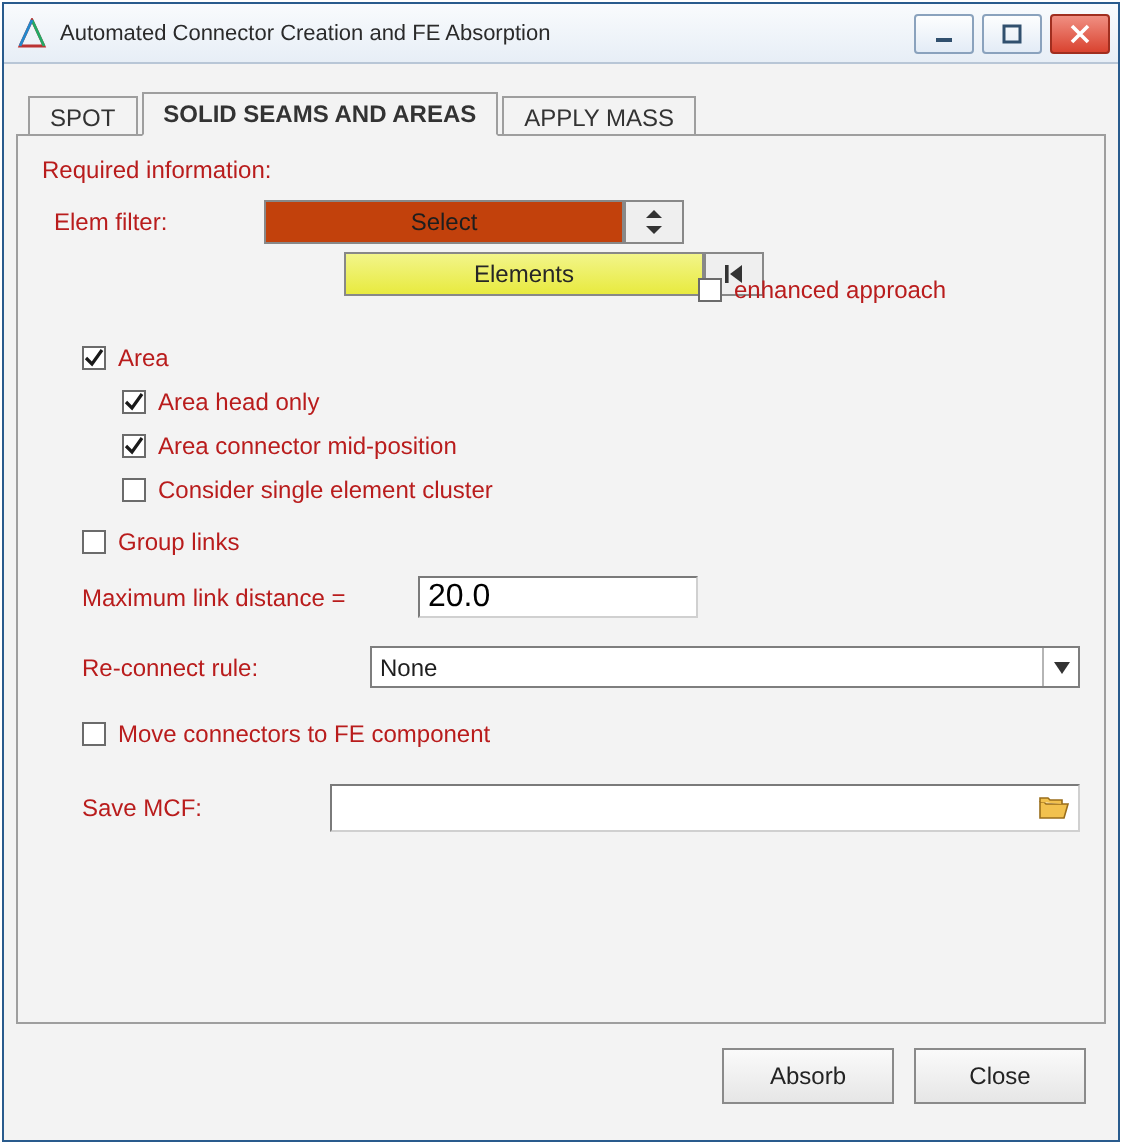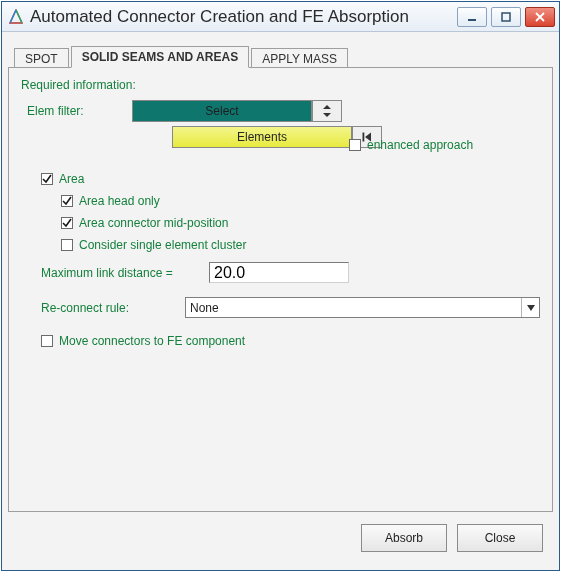--- a/index.html
+++ b/index.html
@@ -32,21 +32,21 @@
     align-items: center;
     padding: 0 0 0 6px;
   }
   .app-icon {
     width: 16px; height: 16px;
     margin-right: 6px;
   }
   .title-text {
     flex: 1;
     color: #2a2a2a;
-    font-size: 17px;
+    font-size: 11px;
   }
   .win-controls {
     display: flex;
     gap: 4px;
     margin-right: 4px;
   }
   .win-btn {
     width: 30px; height: 20px;
     border: 1px solid #8aa2bd;
     border-radius: 2px;
@@ -104,29 +104,29 @@
     background: #f3f3f3;
     flex: 1;
     position: relative;
   }
   .field-row {
     display: flex;
     align-items: center;
     margin: 6px 0;
   }
   .label {
-    color: #15803d;
+    color: #b91c1c;
   }
   .req-label { margin-bottom: 8px; }
   
   .select-row { margin-top: 2px; margin-left: 6px; margin-bottom: 4px;}
   .select-row .label { width: 105px; }
   .select-box {
     border: 1px solid #888;
-    background: #0f766e;
+    background: #c2410c;
     height: 22px;
     width: 180px;
     display: flex;
     align-items: center;
     justify-content: center;
     position: relative;
   }
   .spin-box {
     width: 30px; height: 22px;
     border: 1px solid #888;
@@ -348,20 +348,26 @@
         <span class="label">Area connector mid-position</span>
       </div>
 
       <div class="chk-row indent-2">
         <span class="chk">
           
         </span>
         <span class="label">Consider single element cluster</span>
       </div>
 
+      <div class="chk-row indent-1" style="margin-top:12px;">
+        <span class="chk">
+          
+        </span>
+        <span class="label">Group links</span>
+      </div>
 
       <div class="field-row max-link-row indent-1">
         <span class="label">Maximum link distance =</span>
         <input class="text-input" style="width: 140px;" value="20.0">
       </div>
 
       <div class="field-row reconnect-row indent-1">
         <span class="label">Re-connect rule:</span>
         <div class="dropdown">
           <span>None</span>
@@ -373,20 +379,32 @@
         </div>
       </div>
 
       <div class="chk-row indent-1" style="margin-top:16px;">
         <span class="chk">
           
         </span>
         <span class="label">Move connectors to FE component</span>
       </div>
 
+      <div class="field-row save-row indent-1">
+        <span class="label">Save MCF:</span>
+        <div class="file-box">
+          <span class="file-text"></span>
+          <span class="file-btn">
+            <svg width="16" height="14" viewBox="0 0 16 14">
+              <path d="M1 4 L1 12 L13 12 L15 5 L4 5 L3 4 Z" fill="#f2c14e" stroke="#9a6e1b" stroke-width="0.8"></path>
+              <path d="M1 4 L1 2 L5 2 L6 3 L12 3 L12 5" fill="#f2c14e" stroke="#9a6e1b" stroke-width="0.8"></path>
+            </svg>
+          </span>
+        </div>
+      </div>
 
     </div>
 
     <div class="footer">
       <div class="btn">
         <span>Absorb</span>
       </div>
       <div class="btn">
         <span>Close</span>
       </div>

